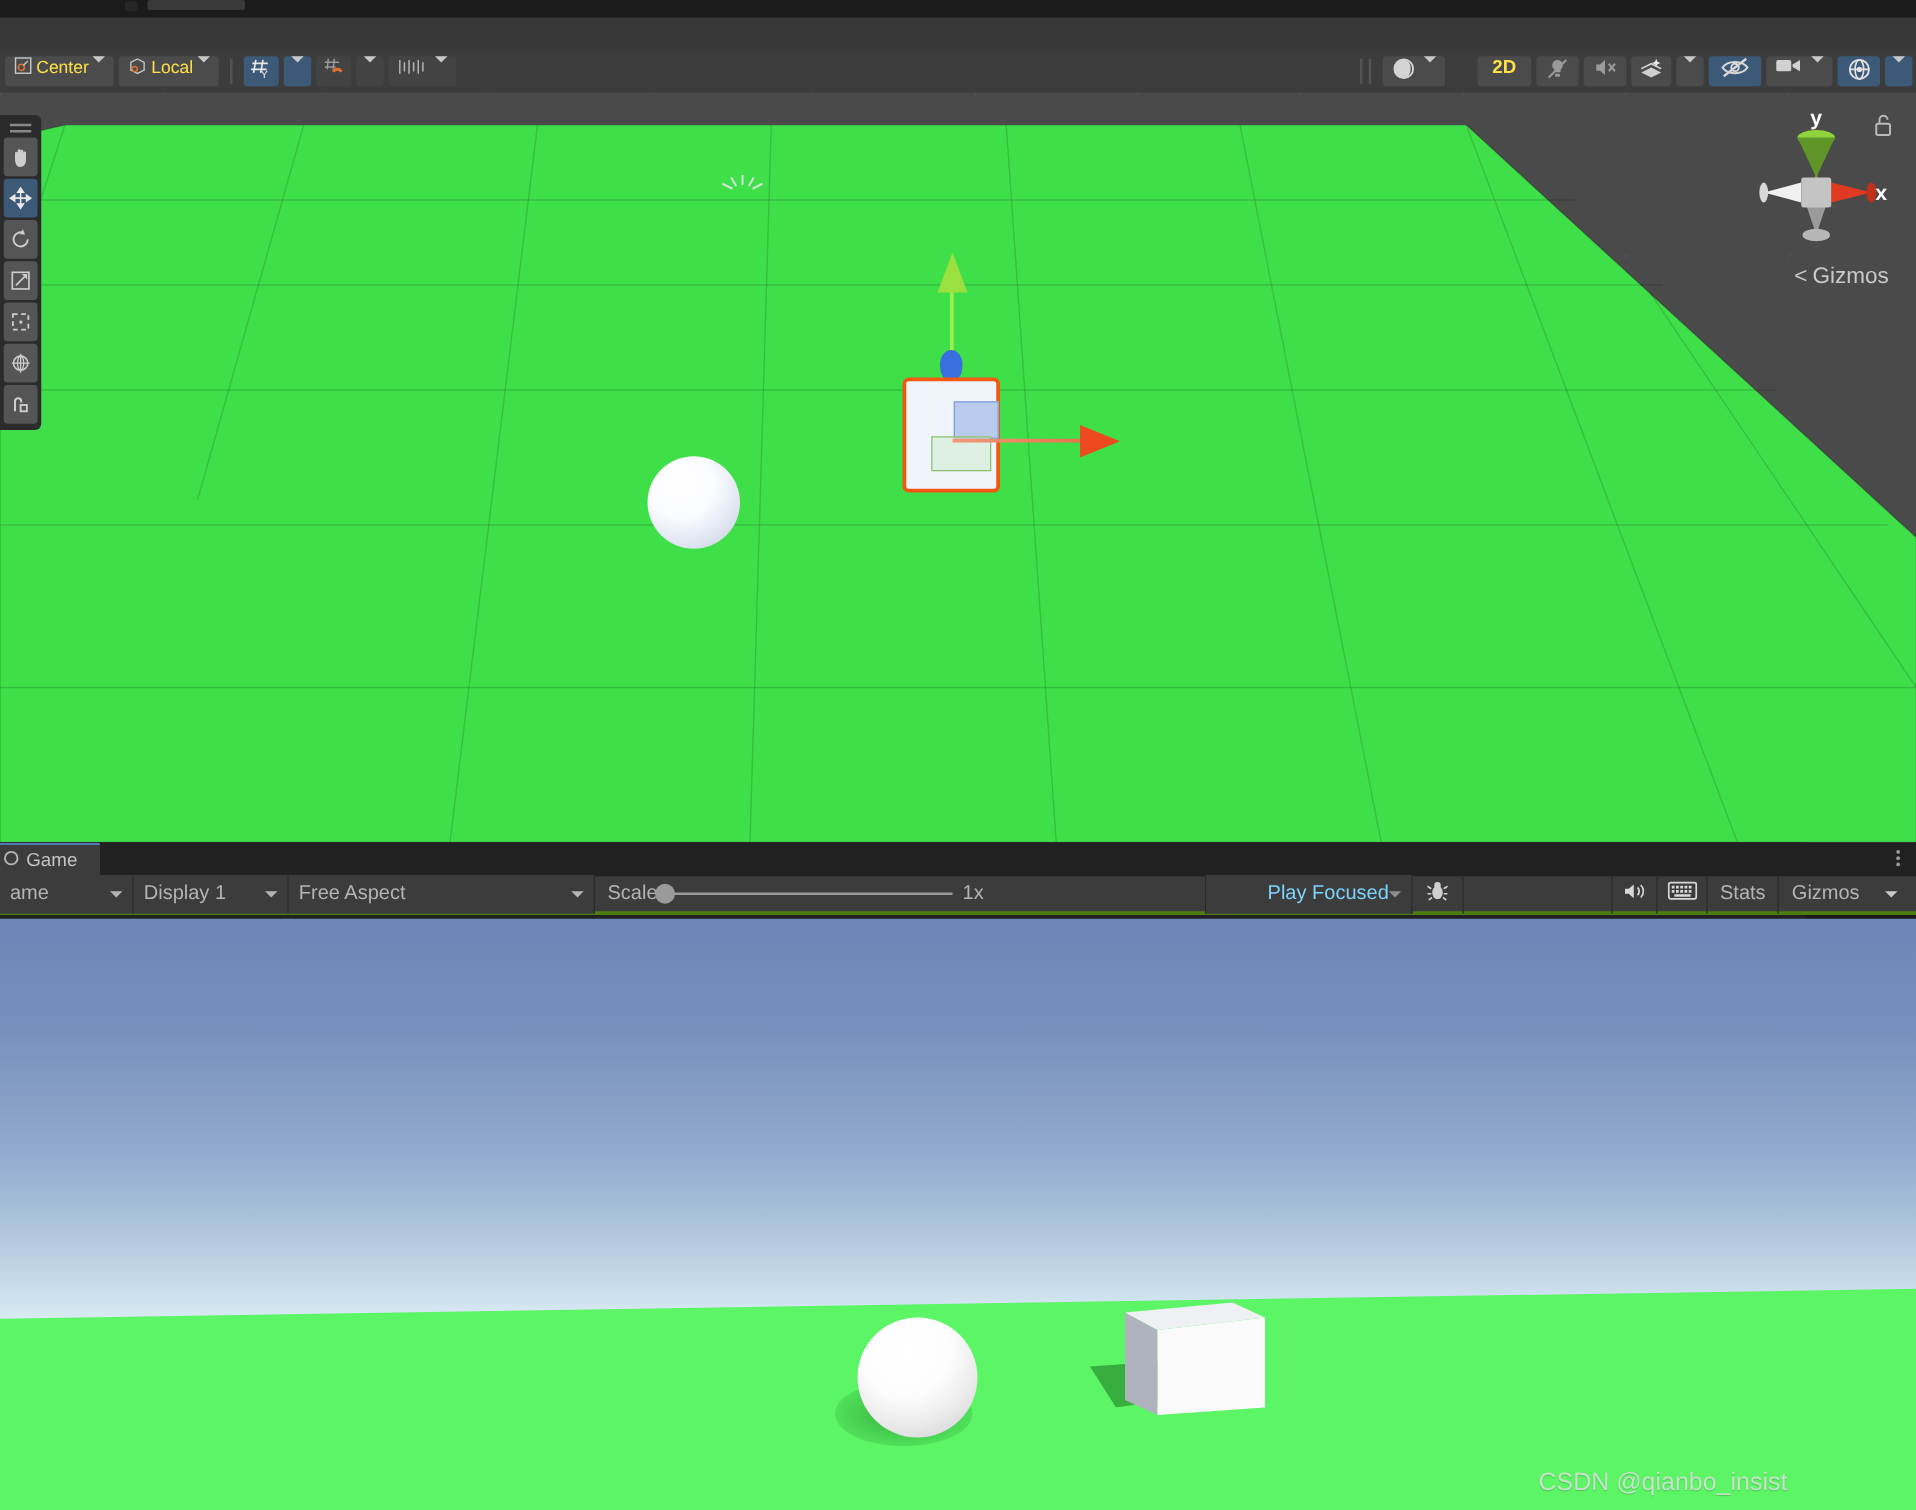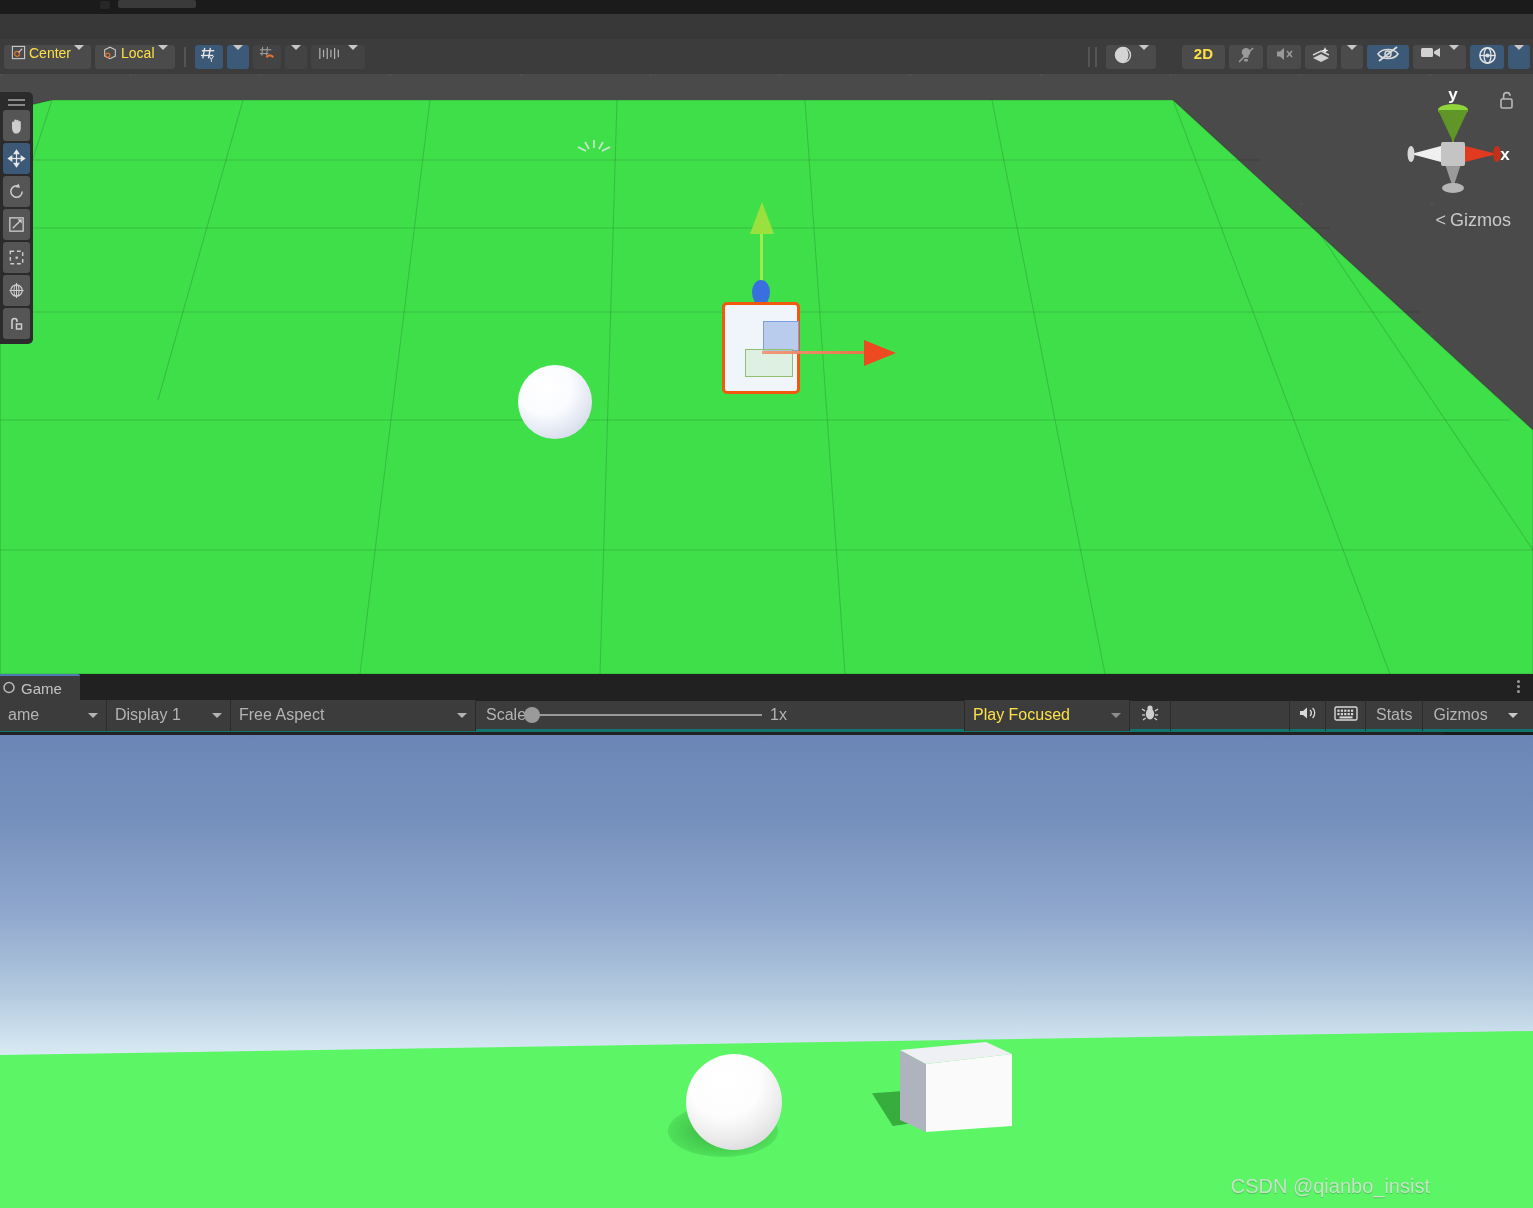--- a/index.html
+++ b/index.html
@@ -179,21 +179,21 @@
   .game-tab {
     position: absolute; left: -16px; top: 0; height: 27px;
     background: #3c3c3c; border-top: 2px solid #4f7ab5;
     display: flex; align-items: center; gap: 5px;
     padding: 0 18px 0 18px; color: #c4c4c4; font-size: 15px;
     border-top-left-radius: 2px; border-top-right-radius: 2px;
   }
   .game-toolbar {
     position: absolute; left: 0; top: 27px; width: 1533px; height: 31px;
     background: #3c3c3c; display: flex; align-items: center;
-    border-bottom: 3px solid #0f766e;
+    border-bottom: 3px solid #4d7c0f;
   }
   .gt-drop {
     height: 31px; background: #3c3c3c; display: flex; align-items: center;
     justify-content: space-between; color: #b4b4b4; font-size: 16px;
     padding: 0 8px; border-right: 1px solid #2b2b2b; white-space: nowrap;
   }
   .gt-drop .caret { border-top-color: #b4b4b4; }
   .gt-cell {
     height: 31px; display: flex; align-items: center; gap: 8px;
     color: #b4b4b4; font-size: 16px; padding: 0 10px;
@@ -597,21 +597,21 @@
       </div>
 
       <div class="gt-cell" style="width:489px; gap:8px;">
         <span>Scale</span>
         <span class="slider-track">
           <span class="slider-knob"></span>
         </span>
         <span>1x</span>
       </div>
 
-      <div class="gt-drop" style="width:165px; color:#fde047;">
+      <div class="gt-drop" style="width:165px; color:#7dd3fc;justify-content:flex-end;">
         <span>Play Focused</span>
         <span class="caret" style="border-top-color:#8d8d8d;"></span>
       </div>
 
       <div class="gt-cell" style="width:41px; justify-content:center; padding:0;">
         <span>
           <svg width="20" height="20" viewBox="0 0 20 20">
             <ellipse cx="10" cy="11" rx="4.2" ry="5.4" fill="#cfcfcf"></ellipse>
             <circle cx="10" cy="5.2" r="2.6" fill="#cfcfcf"></circle>
             <g stroke="#cfcfcf" stroke-width="1.3">

